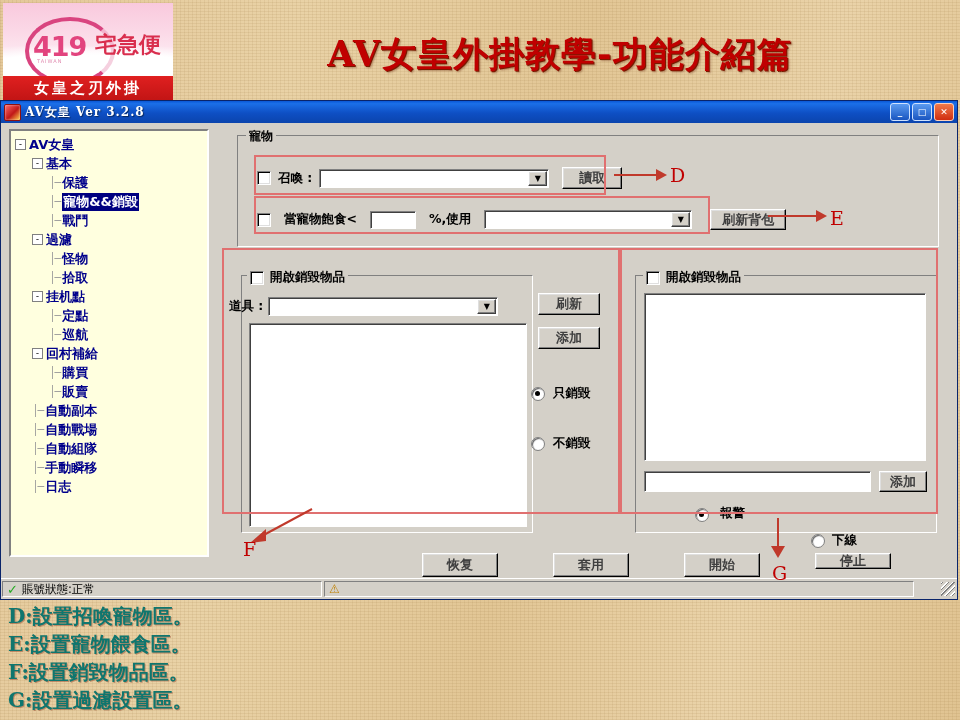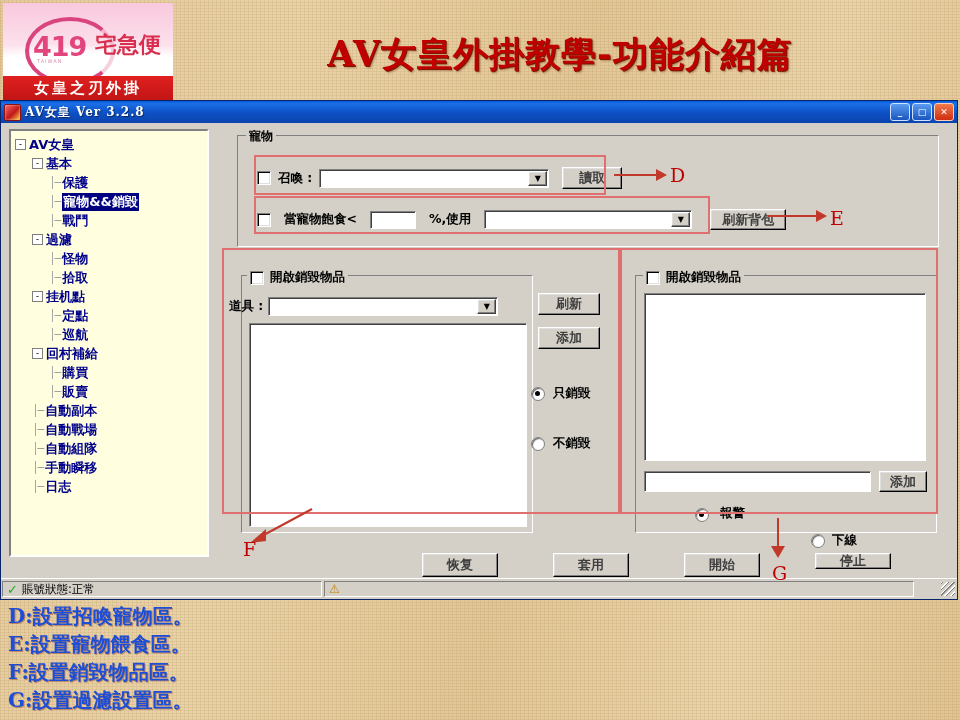--- a/index.html
+++ b/index.html
@@ -145,21 +145,21 @@
   .sb-cell{height:16px;display:flex;align-items:center;gap:4px;
     border:1px solid;border-color:#808080 #fff #fff #808080;padding:0 4px;margin:0 1px;box-sizing:border-box;}
   .sb-grip{margin-left:auto;width:14px;height:14px;margin-right:2px;
     background:repeating-linear-gradient(135deg,#fff 0 1px,#808080 1px 2px,transparent 2px 4px);}
   .check-ok{color:#22aa22;font-weight:bold;font-size:13px;}
   .warn{color:#c08000;font-size:12px;font-weight:bold;}
 
   
   .legend{position:absolute;left:8px;top:602px;width:520px;}
   .legend-row{
-    font-size:20px;color:#1d4ed8;font-weight:bold;
+    font-size:20px;color:#0f766e;font-weight:bold;
     font-family:"DejaVu Serif","Liberation Serif",serif;
     line-height:28px;white-space:nowrap;
     text-shadow:1px 1px 0 rgba(120,20,0,.35);
   }
 </style>
 </head>
 <body>
 
 <div id="page">
 

